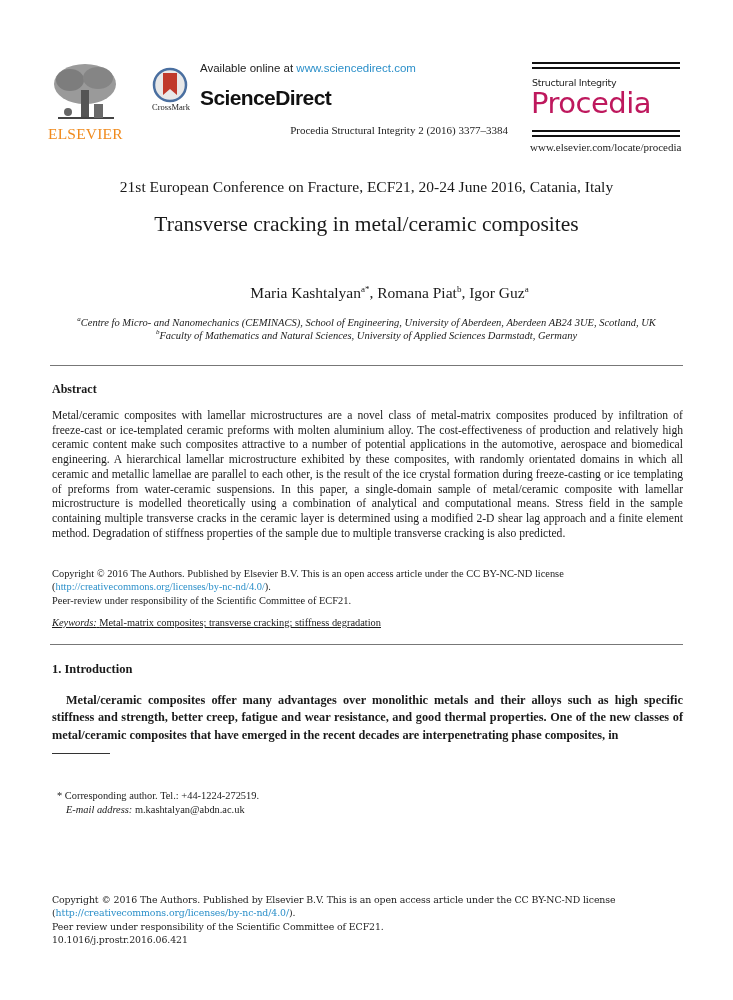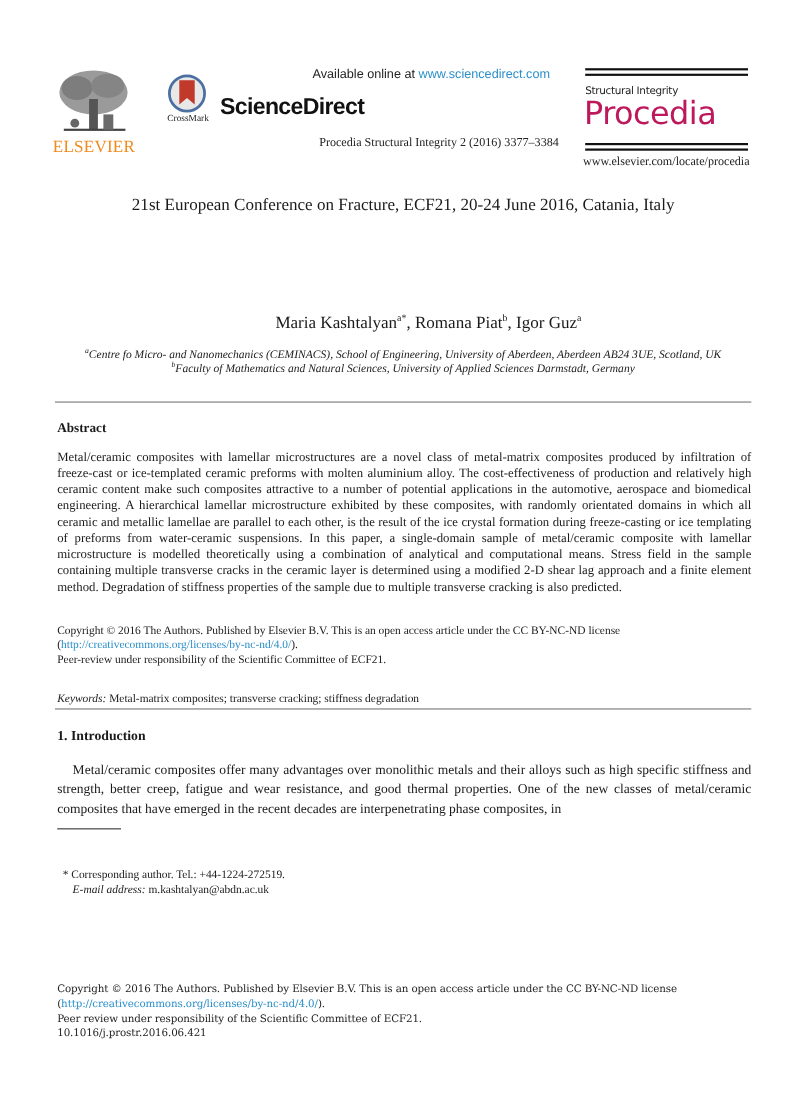--- a/index.html
+++ b/index.html
@@ -5,21 +5,21 @@
   * { margin: 0; padding: 0; box-sizing: border-box; }
   html, body { width: 733px; height: 1000px; background: #ffffff; overflow: hidden; }
   body { position: relative; font-family: "Liberation Serif", "DejaVu Serif", serif; color: #1a1a1a; }
   .abs { position: absolute; }
 
   
   .elsevier-logo { left: 50px; top: 62px; width: 70px; height: 82px; }
   .elsevier-text { left: 48px; top: 125px; width: 74px; font-size: 15.5px; color: #f08a1c; letter-spacing: 0.2px; text-align: center; }
   .crossmark { left: 152px; top: 67px; width: 36px; height: 40px; }
   .crossmark-text { left: 143px; top: 102px; width: 56px; font-size: 8.5px; text-align: center; color: #222; }
-  .available { left: 200px; top: 62px; width: 300px; text-align: right; font-family: "Liberation Sans", sans-serif; font-size: 11.5px; color: #222; }
+  .available { left: 200px; top: 62px; width: 300px; text-align: left; font-family: "Liberation Sans", sans-serif; font-size: 11.5px; color: #222; }
   .available .link { color: #2b8fc9; }
   .sd-brand { left: 200px; top: 86px; width: 300px; text-align: left; font-family: "Liberation Sans", sans-serif; font-weight: bold; font-size: 21px; letter-spacing: -0.6px; color: #111; }
   .journal-ref { left: 208px; top: 124px; width: 300px; text-align: right; font-size: 11px; color: #222; }
 
   .proc-rule { left: 532px; width: 148px; background: #111; }
   .proc-small { left: 532px; top: 77px; font-family: "DejaVu Sans", sans-serif; font-size: 9.5px; color: #222; letter-spacing: -0.3px; }
   .proc-big { left: 531px; top: 86px; font-family: "DejaVu Sans", sans-serif; font-size: 29px; color: #be185d; letter-spacing: -0.5px; }
   .proc-url { left: 530px; top: 141px; font-size: 11px; color: #222; }
 
   
@@ -29,25 +29,25 @@
   .authors sup { font-size: 9px; }
   .affil { left: 0; width: 733px; text-align: center; font-style: italic; font-size: 10.5px; }
   .affil sup { font-size: 7px; }
 
   .hrule { left: 50px; width: 633px; height: 1px; background: #777; }
 
   .section-h { left: 52px; font-weight: bold; font-size: 12px; }
   .abstract-body { left: 52px; top: 409px; width: 631px; font-size: 11.6px; line-height: 14.7px; text-align: justify; }
   .copy-block { left: 52px; top: 567px; width: 631px; font-size: 10.4px; line-height: 13.4px; }
   .link { color: #2b8fc9; }
-  .keywords { left: 52px; top: 630px; width: 631px; font-size: 10.4px; }
+  .keywords { left: 52px; top: 617px; width: 631px; font-size: 10.4px; text-decoration: underline; }
   .keywords i { font-style: italic; }
 
   .intro-h { left: 52px; top: 662px; font-weight: bold; font-size: 12.5px; }
-  .intro-body { left: 52px; top: 692px; width: 631px; font-size: 12.3px; line-height: 17.3px; text-align: justify; text-indent: 14px; }
+  .intro-body { left: 52px; top: 692px; width: 631px; font-size: 12.3px; line-height: 17.3px; text-align: justify; text-indent: 14px; font-weight: bold; }
   .fn-rule { left: 52px; top: 753px; width: 58px; height: 1px; background: #333; }
   .footnote { left: 57px; top: 789px; font-size: 10.4px; line-height: 13.6px; }
   .footnote .ind { padding-left: 9px; }
 
   .bottom-block { left: 52px; top: 893px; width: 640px; font-family: "DejaVu Serif", serif; font-size: 9.4px; line-height: 13.4px; color: #222; letter-spacing: -0.1px; }
 </style>
 </head>
 <body>
 
 <div class="abs elsevier-logo">
@@ -82,20 +82,21 @@
 <div class="abs proc-rule" style="top:62px;height:2px;"></div>
 <div class="abs proc-rule" style="top:67px;height:2px;"></div>
 <div class="abs proc-small">Structural Integrity</div>
 <div class="abs proc-big">Procedia</div>
 <div class="abs proc-rule" style="top:130px;height:2px;"></div>
 <div class="abs proc-rule" style="top:135px;height:2px;"></div>
 <div class="abs proc-url">www.elsevier.com/locate/procedia</div>
 
 <div class="abs conference">21st European Conference on Fracture, ECF21, 20-24 June 2016, Catania, Italy</div>
 <div class="abs title">
+  <div>Transverse cracking in metal/ceramic composites</div>
 </div>
 <div class="abs authors">
   <span>Maria Kashtalyan</span><sup>a*</sup><span>, </span>
   <span>Romana Piat</span><sup>b</sup><span>, </span>
   <span>Igor Guz</span><sup>a</sup>
 </div>
 <div class="abs affil" style="top:315px;">
   <sup>a</sup><span>Centre fo Micro- and Nanomechanics (CEMINACS), School of Engineering, University of Aberdeen, Aberdeen AB24 3UE, Scotland, UK</span>
 </div>
 <div class="abs affil" style="top:328px;">

